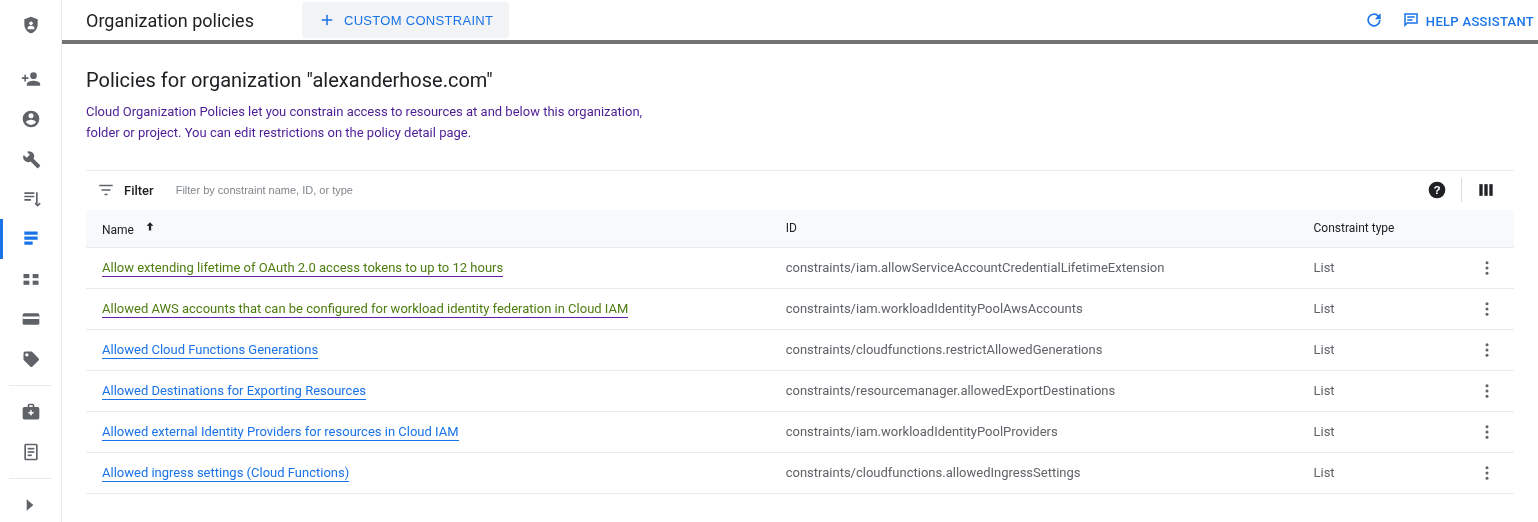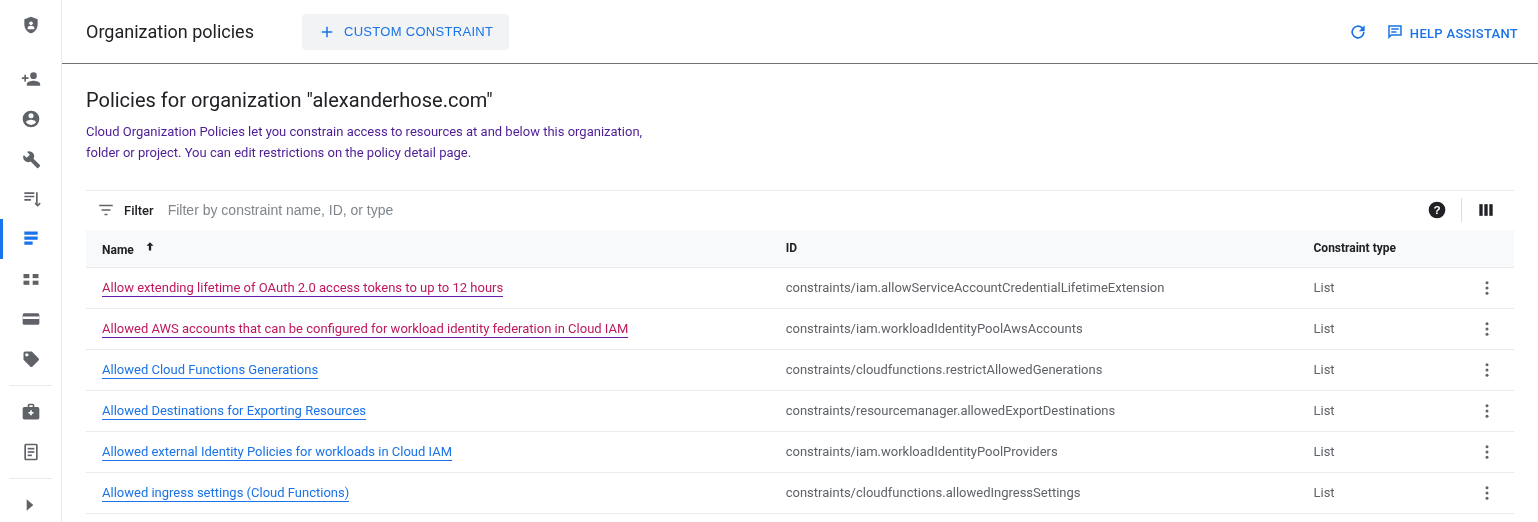--- a/index.html
+++ b/index.html
@@ -46,23 +46,23 @@
   .sidenav-divider {
     width: 70%;
     border-top:1px solid #e8eaed;
     margin: 6px 0;
   }
   .sidenav svg { width:20px; height:20px; }
   .main { flex:1; }
   .header {
     display:flex;
     align-items:center;
-    height: 64px;
-    padding: 0 20px 0 24px;
-    border-bottom: 1px solid #737373;
+    height: 44px;
+    padding: 0 4px 0 24px;
+    border-bottom: 4px solid #737373;
   }
   .page-title {
     font-size: 18px;
     font-weight: 400;
     color:#202124;
     margin-right: 48px;
   }
   .custom-btn {
     display:flex; align-items:center;
     background:#f1f3f4;
@@ -114,39 +114,40 @@
     display:flex; align-items:center;
     height: 40px;
     border-top: 1px solid #e8eaed;
     padding: 0 8px;
   }
   .filter-icon { width:24px; display:flex; justify-content:center; color:#5f6368; }
   .filter-icon svg { width:18px; height:18px; }
   .filter-label { font-weight:500; font-size:13px; margin: 0 14px 0 6px; }
   .filter-input {
     flex:1; border:none; outline:none;
-    font-size:14px; color:#202124;
+    font-size:11px; color:#202124;
     background:transparent;
+    margin-left:8px;
   }
   .filter-input::placeholder { color:#80868b; }
   .filter-right {
     display:flex; align-items:center; gap: 0;
   }
   .filter-right .icon-btn {
     width:40px; height:40px; display:flex; align-items:center; justify-content:center;
     color:#202124; cursor:pointer;
   }
   .filter-right .divider {
     width:1px; height:24px; background:#dadce0; margin:0 4px;
   }
   table { width:100%; border-collapse: collapse; }
   thead tr { background:#f8f9fa; }
   th {
     text-align:left;
-    font-weight:700;
+    font-weight:400;
     font-size:12px;
     color:#202124;
     padding: 10px 12px;
     border-bottom: 1px solid #e8eaed;
   }
   th.name-col { padding-left: 16px; }
   .sort-arrow { margin-left: 6px; display:inline-flex; }
   tbody td {
     padding: 8px 12px;
     border-bottom: 1px solid #e8eaed;
@@ -155,21 +156,21 @@
     vertical-align: middle;
     height: 29px;
   }
   tbody td.name-cell { padding-left:16px; }
   tbody td.name-cell a {
     color:#1a73e8; text-decoration:none;
     border-bottom:1px solid #1a73e8;
     padding-bottom:1px;
   }
   tbody tr.visited td.name-cell a {
-    color:#be185d;
+    color:#4d7c0f;
     border-bottom-color:#681da8;
     text-align:right;
   }
   .actions-cell { width:48px; text-align:center; }
   .more-icon {
     cursor:pointer;
     display:inline-flex;
     width:24px; height:24px;
     align-items:center; justify-content:center;
     color:#5f6368;
@@ -388,21 +389,21 @@
               <td>List</td>
               <td class="actions-cell"><span class="more-icon">
                   <svg width="18" height="18" viewBox="0 0 24 24" fill="currentColor">
                     <circle cx="12" cy="5" r="2"></circle>
                     <circle cx="12" cy="12" r="2"></circle>
                     <circle cx="12" cy="19" r="2"></circle>
                   </svg>
                 </span></td>
             </tr>
             <tr>
-              <td class="name-cell"><a href="#">Allowed external Identity Policies for workloads in Cloud IAM</a></td>
+              <td class="name-cell"><a href="#">Allowed external Identity Providers for resources in Cloud IAM</a></td>
               <td>constraints/iam.workloadIdentityPoolProviders</td>
               <td>List</td>
               <td class="actions-cell"><span class="more-icon">
                   <svg width="18" height="18" viewBox="0 0 24 24" fill="currentColor">
                     <circle cx="12" cy="5" r="2"></circle>
                     <circle cx="12" cy="12" r="2"></circle>
                     <circle cx="12" cy="19" r="2"></circle>
                   </svg>
                 </span></td>
             </tr>

